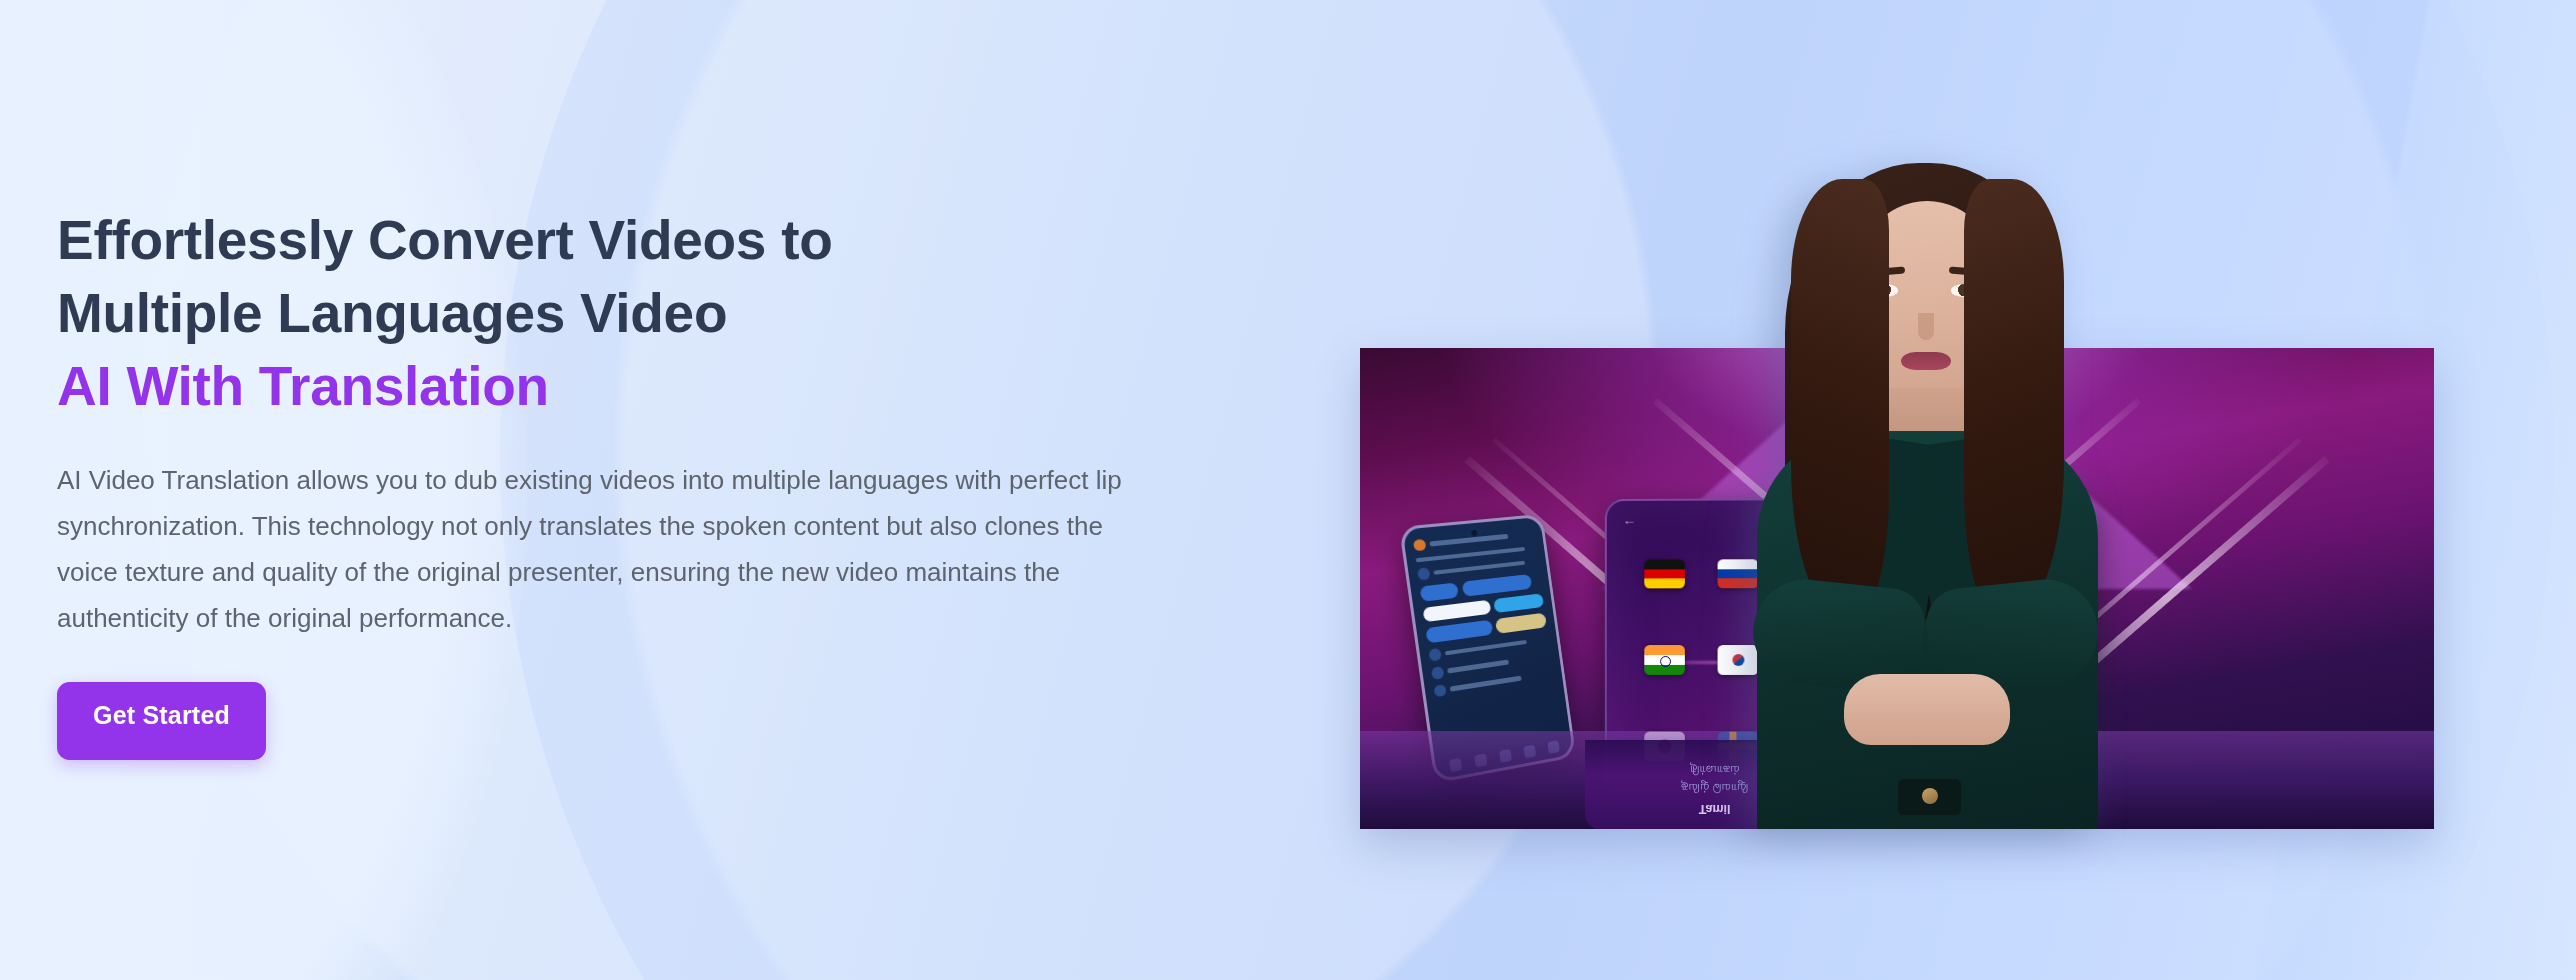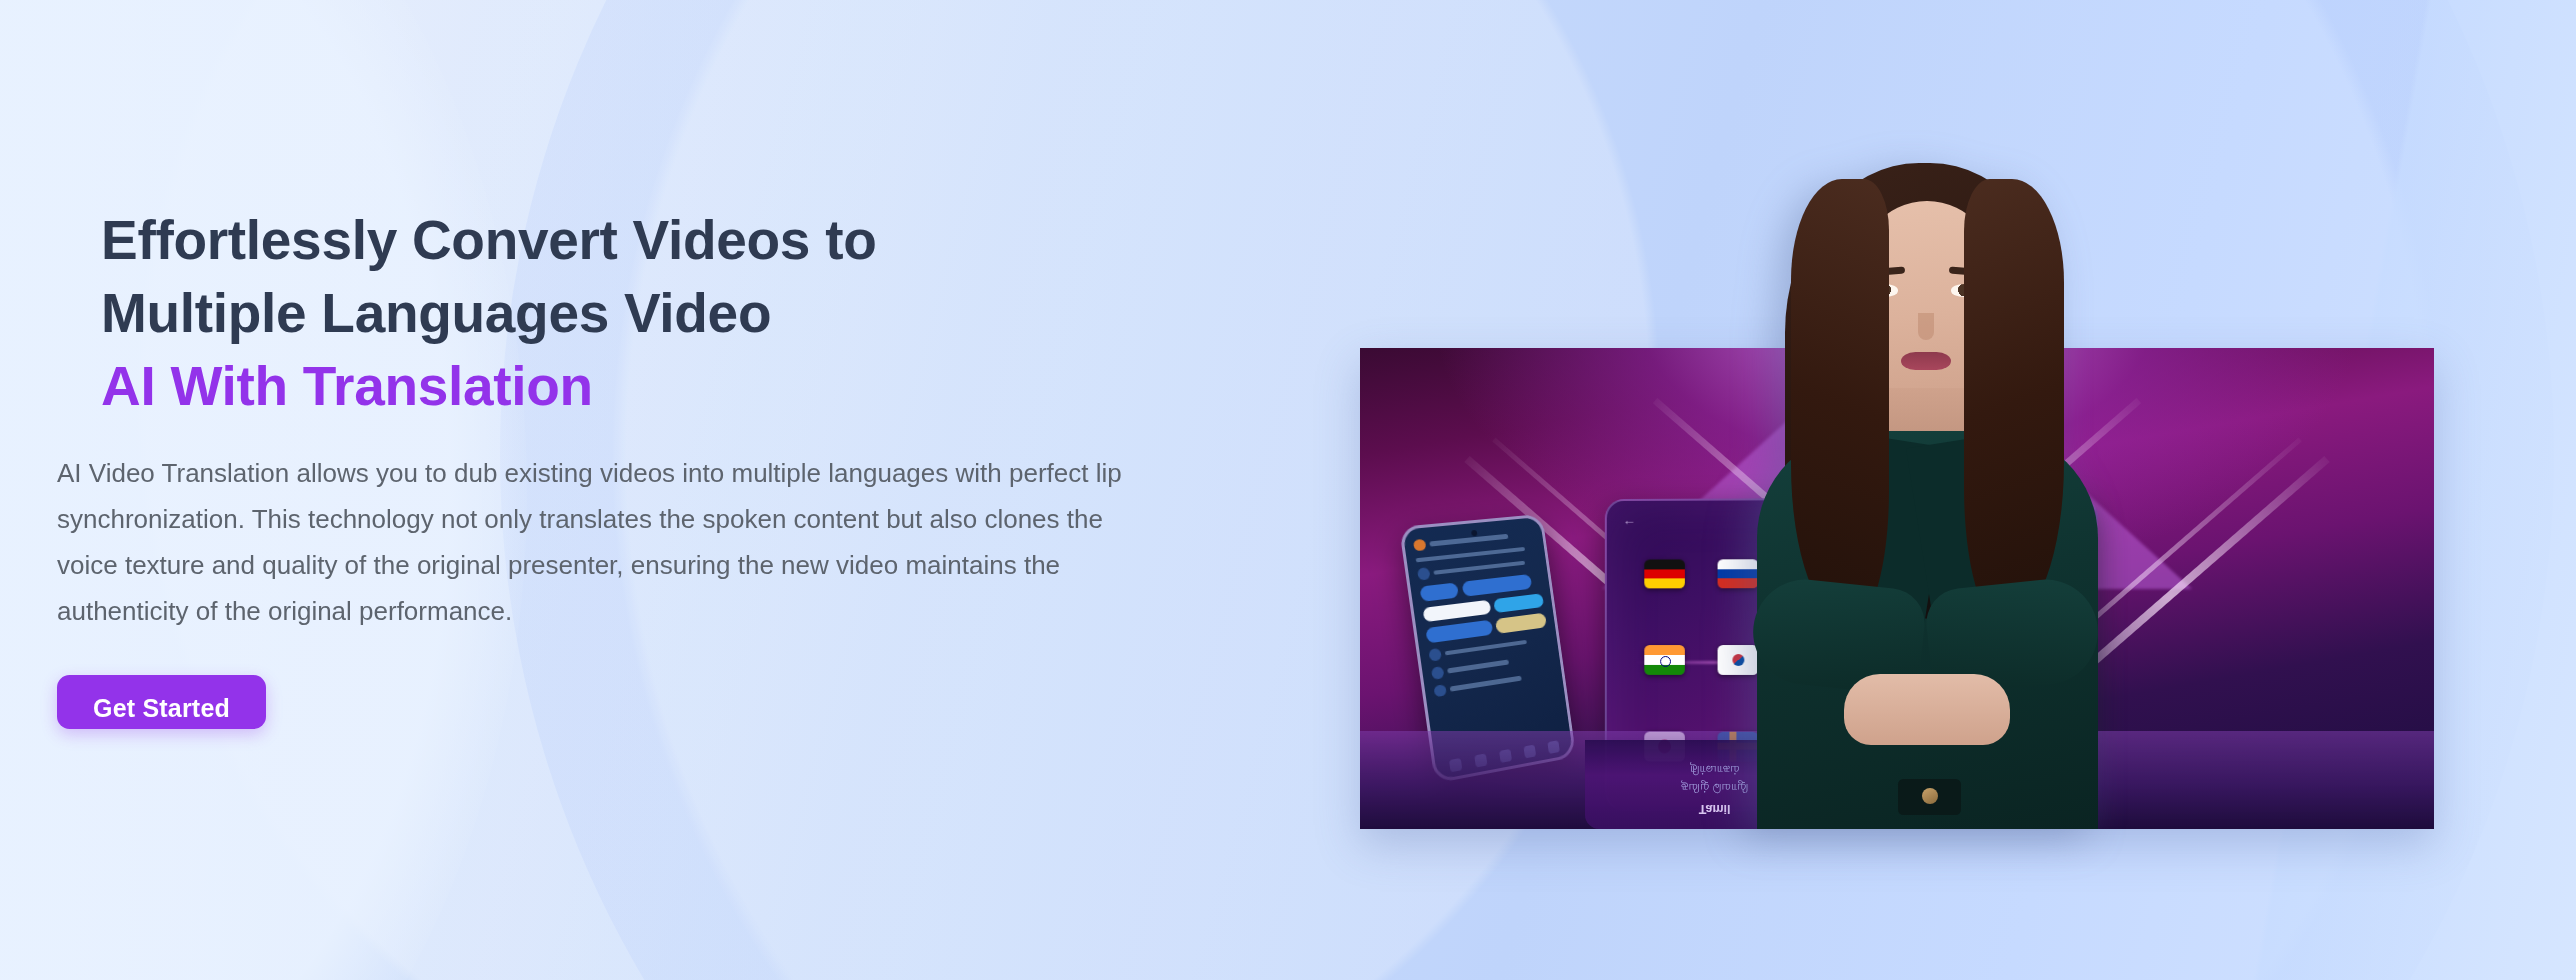--- a/index.html
+++ b/index.html
@@ -62,38 +62,37 @@
     top: 204px;
     width: 1134px;
     z-index: 5;
   }
   .headline {
     font-size: 55px;
     line-height: 1.33;
     font-weight: 600;
     color: #2f3b52;
     letter-spacing: -0.3px;
-    margin-left: 44px;
   }
   .headline .accent { color: #9333ea; display: block; }
   .headline .line { display: block; }
 
   .subcopy {
-    margin-top: 27px;
+    margin-top: 34px;
     width: 1085px;
     font-size: 26px;
     line-height: 1.77;
     color: #5d646e;
     font-weight: 400;
   }
 
   .cta {
     display: inline-block;
     margin-top: 41px;
-    padding: 19px 36px 6px;
+    padding: 19px 36px 30px;
     background: #9333ea;
     color: #ffffff;
     font-size: 25px;
     font-weight: 600;
     border: none;
     border-radius: 12.5px;
     cursor: pointer;
     letter-spacing: 0.2px;
     box-shadow: 0 5.4px 16px rgba(147,51,234,0.28);
   }

